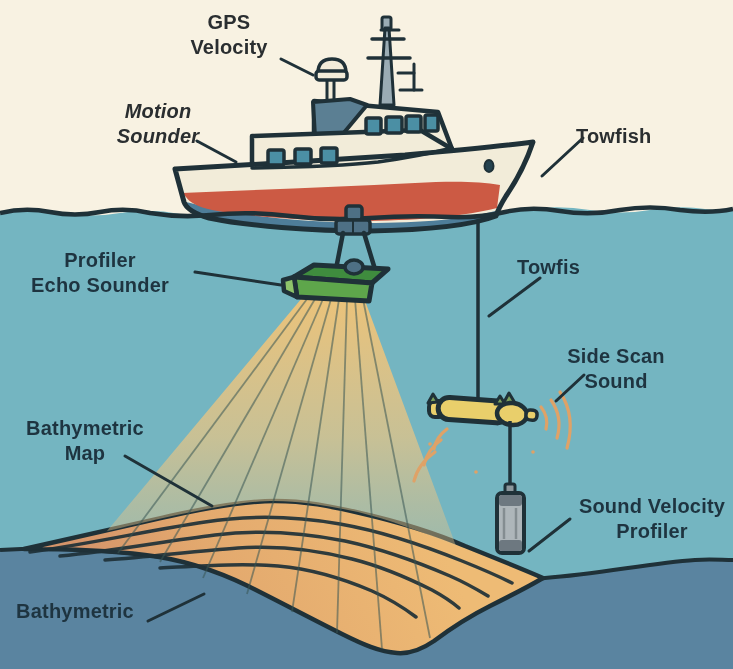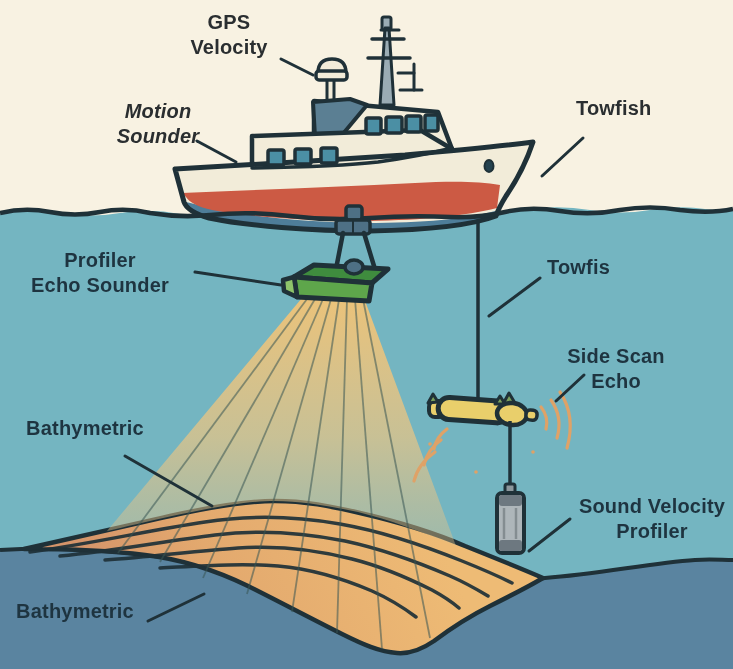--- a/index.html
+++ b/index.html
@@ -173,38 +173,39 @@
 </svg>
 
 <div class="lbl sky" style="left:149px;top:10px;width:160px;">
   <span>GPS</span>
   <span>Velocity</span>
 </div>
 <div class="lbl sky" style="left:88px;top:99px;width:140px;font-style:italic;">
   <span>Motion</span>
   <span>Sounder</span>
 </div>
-<div class="lbl sky left" style="left:576px;top:96px;width:110px;">
+<div class="lbl sky left" style="left:576px;top:124px;width:110px;">
   <span>Towfish</span>
 </div>
 <div class="lbl" style="left:15px;top:248px;width:170px;">
   <span>Profiler</span>
   <span>Echo Sounder</span>
 </div>
-<div class="lbl left" style="left:547px;top:255px;width:90px;">
+<div class="lbl left" style="left:517px;top:255px;width:90px;">
   <span>Towfis</span>
 </div>
 <div class="lbl" style="left:546px;top:344px;width:140px;">
   <span>Side Scan</span>
-  <span>Echo</span>
+  <span>Sound</span>
 </div>
 <div class="lbl" style="left:562px;top:494px;width:180px;">
   <span>Sound Velocity</span>
   <span>Profiler</span>
 </div>
 <div class="lbl" style="left:10px;top:416px;width:150px;">
   <span>Bathymetric</span>
+  <span>Map</span>
 </div>
 <div class="lbl" style="left:0px;top:599px;width:150px;">
   <span>Bathymetric</span>
 </div>
 
 </div>
 
 </body></html>

